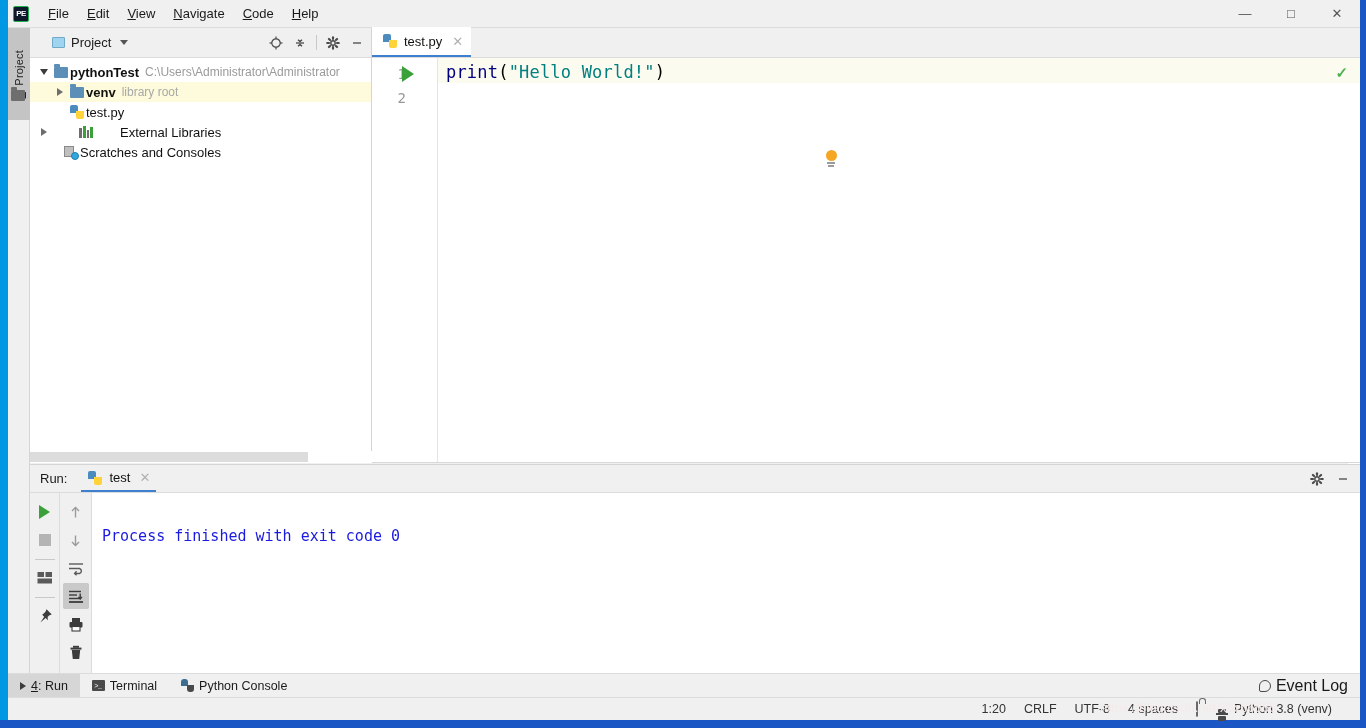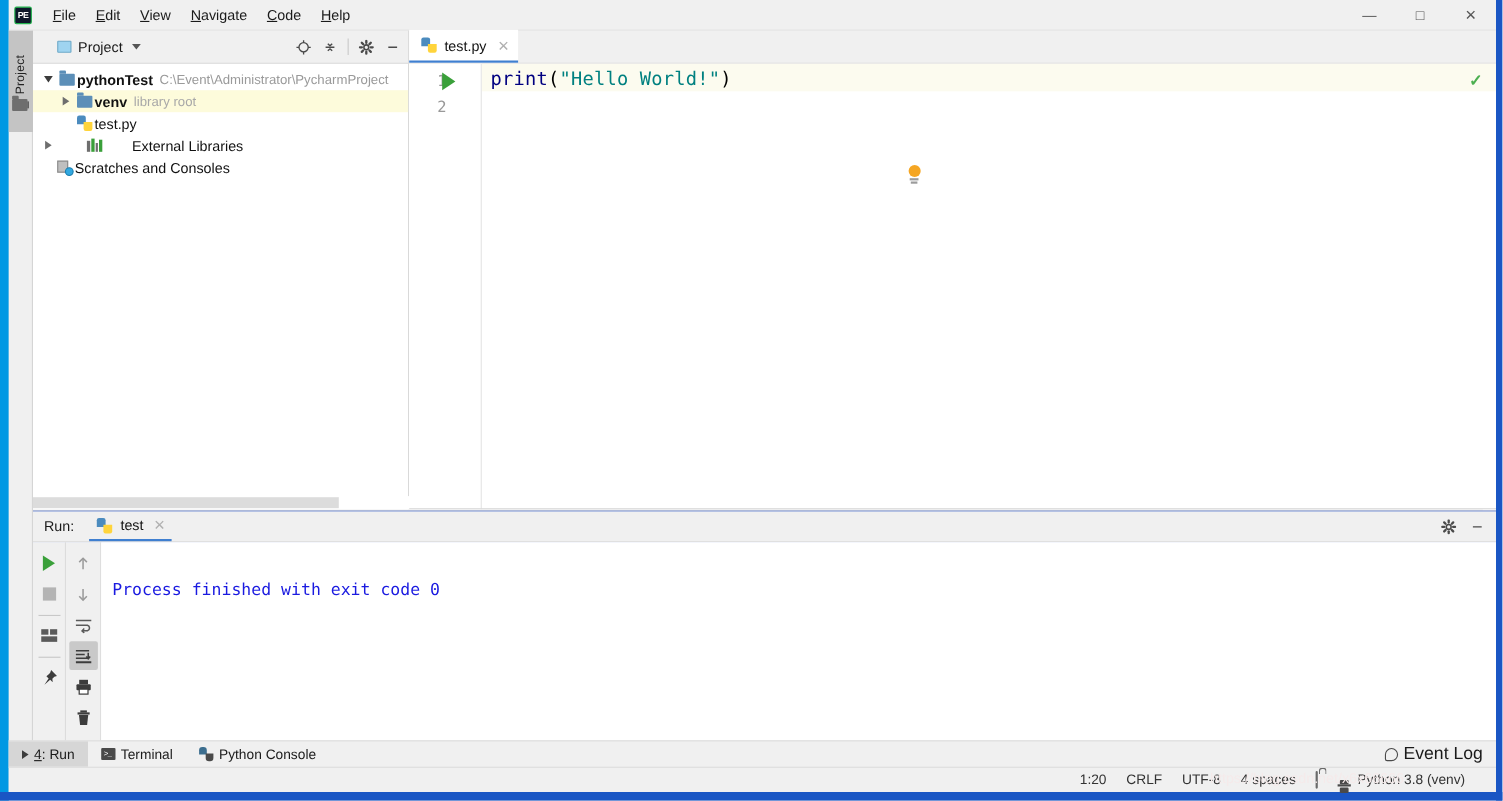--- a/index.html
+++ b/index.html
@@ -380,21 +380,21 @@
     <div class="tree">
 
       <div class="tree-row" style="padding-left:6px;">
         <span class="twisty">
             <i class="tri-down"></i>
           </span>
         <span class="tree-icon">
             <i class="ic-folder"></i>
           </span>
         <span class="tname bold">pythonTest</span>
-        <span class="tsub">C:\Event\Administrator\PycharmProject</span>
+        <span class="tsub">C:\Users\Administrator\Administrator</span>
       </div>
 
       <div class="tree-row hl" style="padding-left:22px;">
         <span class="twisty">
             <i class="tri-right"></i>
           </span>
         <span class="tree-icon">
             <i class="ic-folder"></i>
           </span>
         <span class="tname bold">venv</span>
@@ -420,21 +420,21 @@
           <i class="ic-libs">
               <i></i>
               <i></i>
               <i></i>
               <i></i>
             </i>
         </span>
         <span class="tname">External Libraries</span>
       </div>
 
-      <div class="tree-row" style="padding-left:4px;">
+      <div class="tree-row" style="padding-left:16px;">
         <span class="twisty"></span>
         <span class="tree-icon">
           <i class="ic-scratch">
               <i class="pg"></i>
               <i class="cl"></i>
             </i>
         </span>
         <span class="tname">Scratches and Consoles</span>
       </div>
 

